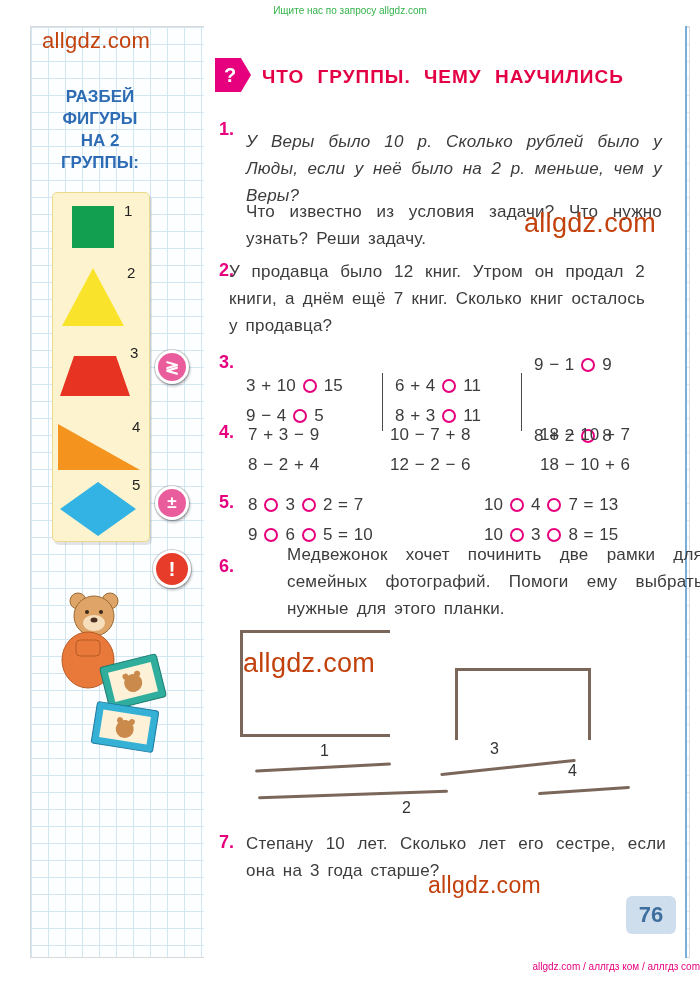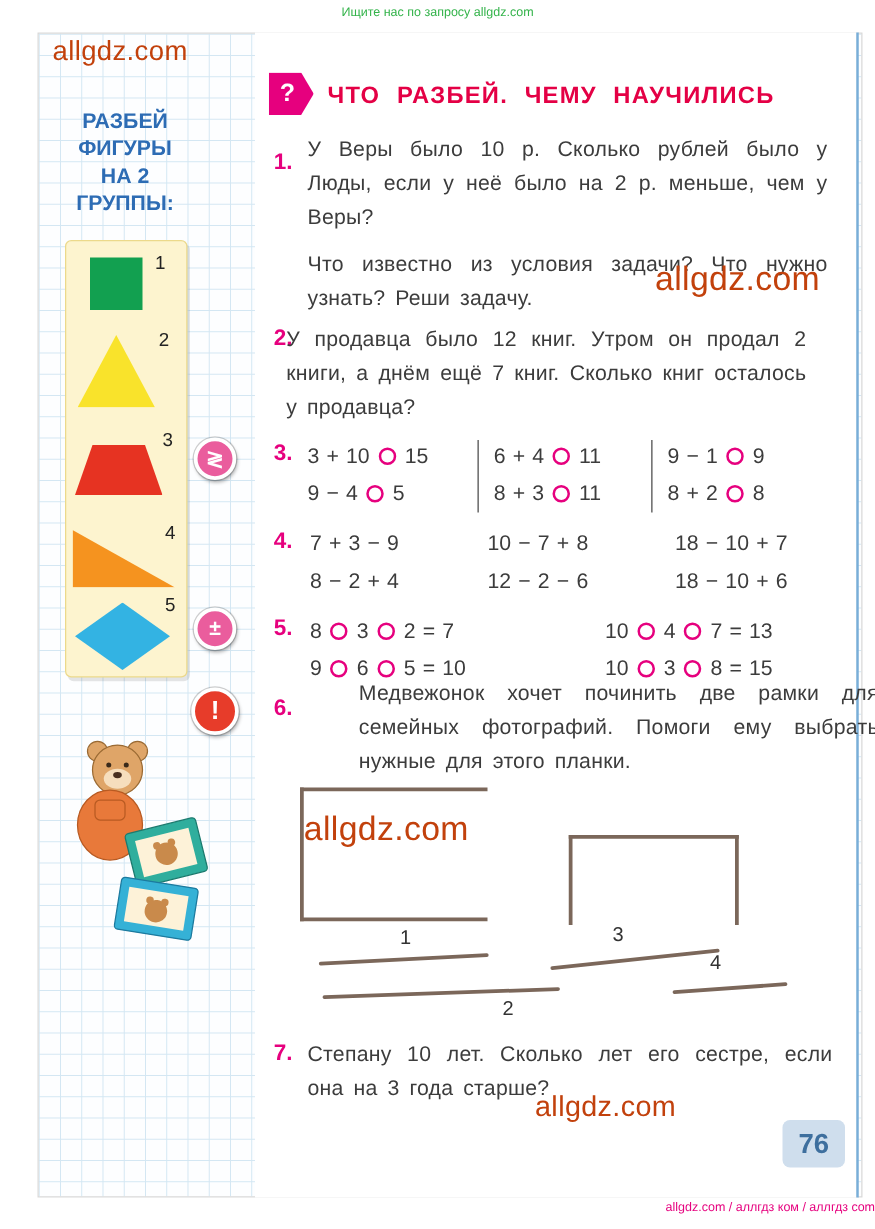--- a/index.html
+++ b/index.html
@@ -48,21 +48,21 @@
 
   .prob-num { font-weight:bold; font-size:18px; color:#e6007e; }
   .prob-text { font-size:17px; line-height:27px; color:#3c3c3c; text-align:justify; letter-spacing:0.2px; word-spacing:3px; }
   .eq { font-size:17px; color:#3c3c3c; line-height:30px; white-space:nowrap; word-spacing:1px; }
   .circ { display:inline-block; width:14px; height:14px; border:2px solid #e6007e; border-radius:50%; vertical-align:-2px; margin:0 7px; background:#fff; }
 
   .p3-wrap { display:flex; align-items:center; }
   .p3col { display:flex; flex-direction:column; }
   .p3col-1 { width:136px; }
   .p3col-2 { width:138px; padding-left:12px; }
-  .p3col-3 { width:120px; padding-left:12px; }
+  .p3col-3 { width:120px; padding-left:12px;gap:41px; }
   .vline { width:1px; height:58px; background:#4a4a4a; margin-top:2px; }
 
   .p4-grid { display:grid; grid-template-columns:142px 150px 150px; }
   .p5-wrap { display:flex; }
   .p5col-1 { width:236px; }
 
   .frame-left  { border:3px solid #7b675a; border-right:none; }
   .frame-right { border:3px solid #7b675a; border-bottom:none; }
   .slat { height:3px; background:#7b675a; border-radius:2px; }
   .slat-label { font-size:16px; color:#333; }
@@ -134,24 +134,24 @@
       <rect x="59" y="125" width="48" height="28" fill="#fdf2d8"></rect>
       <circle cx="77" cy="133" r="3" fill="#c98a4b"></circle>
       <circle cx="89" cy="133" r="3" fill="#c98a4b"></circle>
       <circle cx="83" cy="141" r="9" fill="#c98a4b"></circle>
     </g>
   </svg>
 
   <div class="abs arrow-badge" style="left:215px; top:58px;">
     <span>?</span>
   </div>
-  <div class="abs title" style="left:262px; top:66px;" title="ЧТО УЗНАЛИ. ЧЕМУ НАУЧИЛИСЬ">ЧТО РАЗБЕЙ. ЧЕМУ НАУЧИЛИСЬ</div>
+  <div class="abs title" style="left:262px; top:66px;" title="ЧТО УЗНАЛИ. ЧЕМУ НАУЧИЛИСЬ">ЧТО ГРУППЫ. ЧЕМУ НАУЧИЛИСЬ</div>
 
   <div class="abs prob-num" style="left:219px; top:119px;">1.</div>
-  <div class="abs prob-text" style="left:246px; top:106px; width:416px;">У Веры было 10 р. Сколько рублей было у Люды, если у неё было на 2 р. меньше, чем у Веры?</div>
+  <div class="abs prob-text" style="left:246px; top:128px; width:416px;font-style:italic;">У Веры было 10 р. Сколько рублей было у Люды, если у неё было на 2 р. меньше, чем у Веры?</div>
   <div class="abs prob-text" style="left:246px; top:198px; width:416px;">Что известно из условия задачи? Что нужно узнать? Реши задачу.</div>
   <div class="abs wm wm-p1">allgdz.com</div>
 
   <div class="abs prob-num" style="left:219px; top:260px;">2.</div>
   <div class="abs prob-text" style="left:229px; top:258px; width:416px;">У продавца было 12 книг. Утром он продал 2 книги, а днём ещё 7 книг. Сколько книг осталось у продавца?</div>
 
   <div class="abs prob-num" style="left:219px; top:352px;">3.</div>
   <div class="abs p3-wrap" style="left:246px; top:350px;">
     <div class="p3col p3col-1">
       <div class="eq"><span>3 + 10</span><span class="circ"></span><span>15</span></div>

